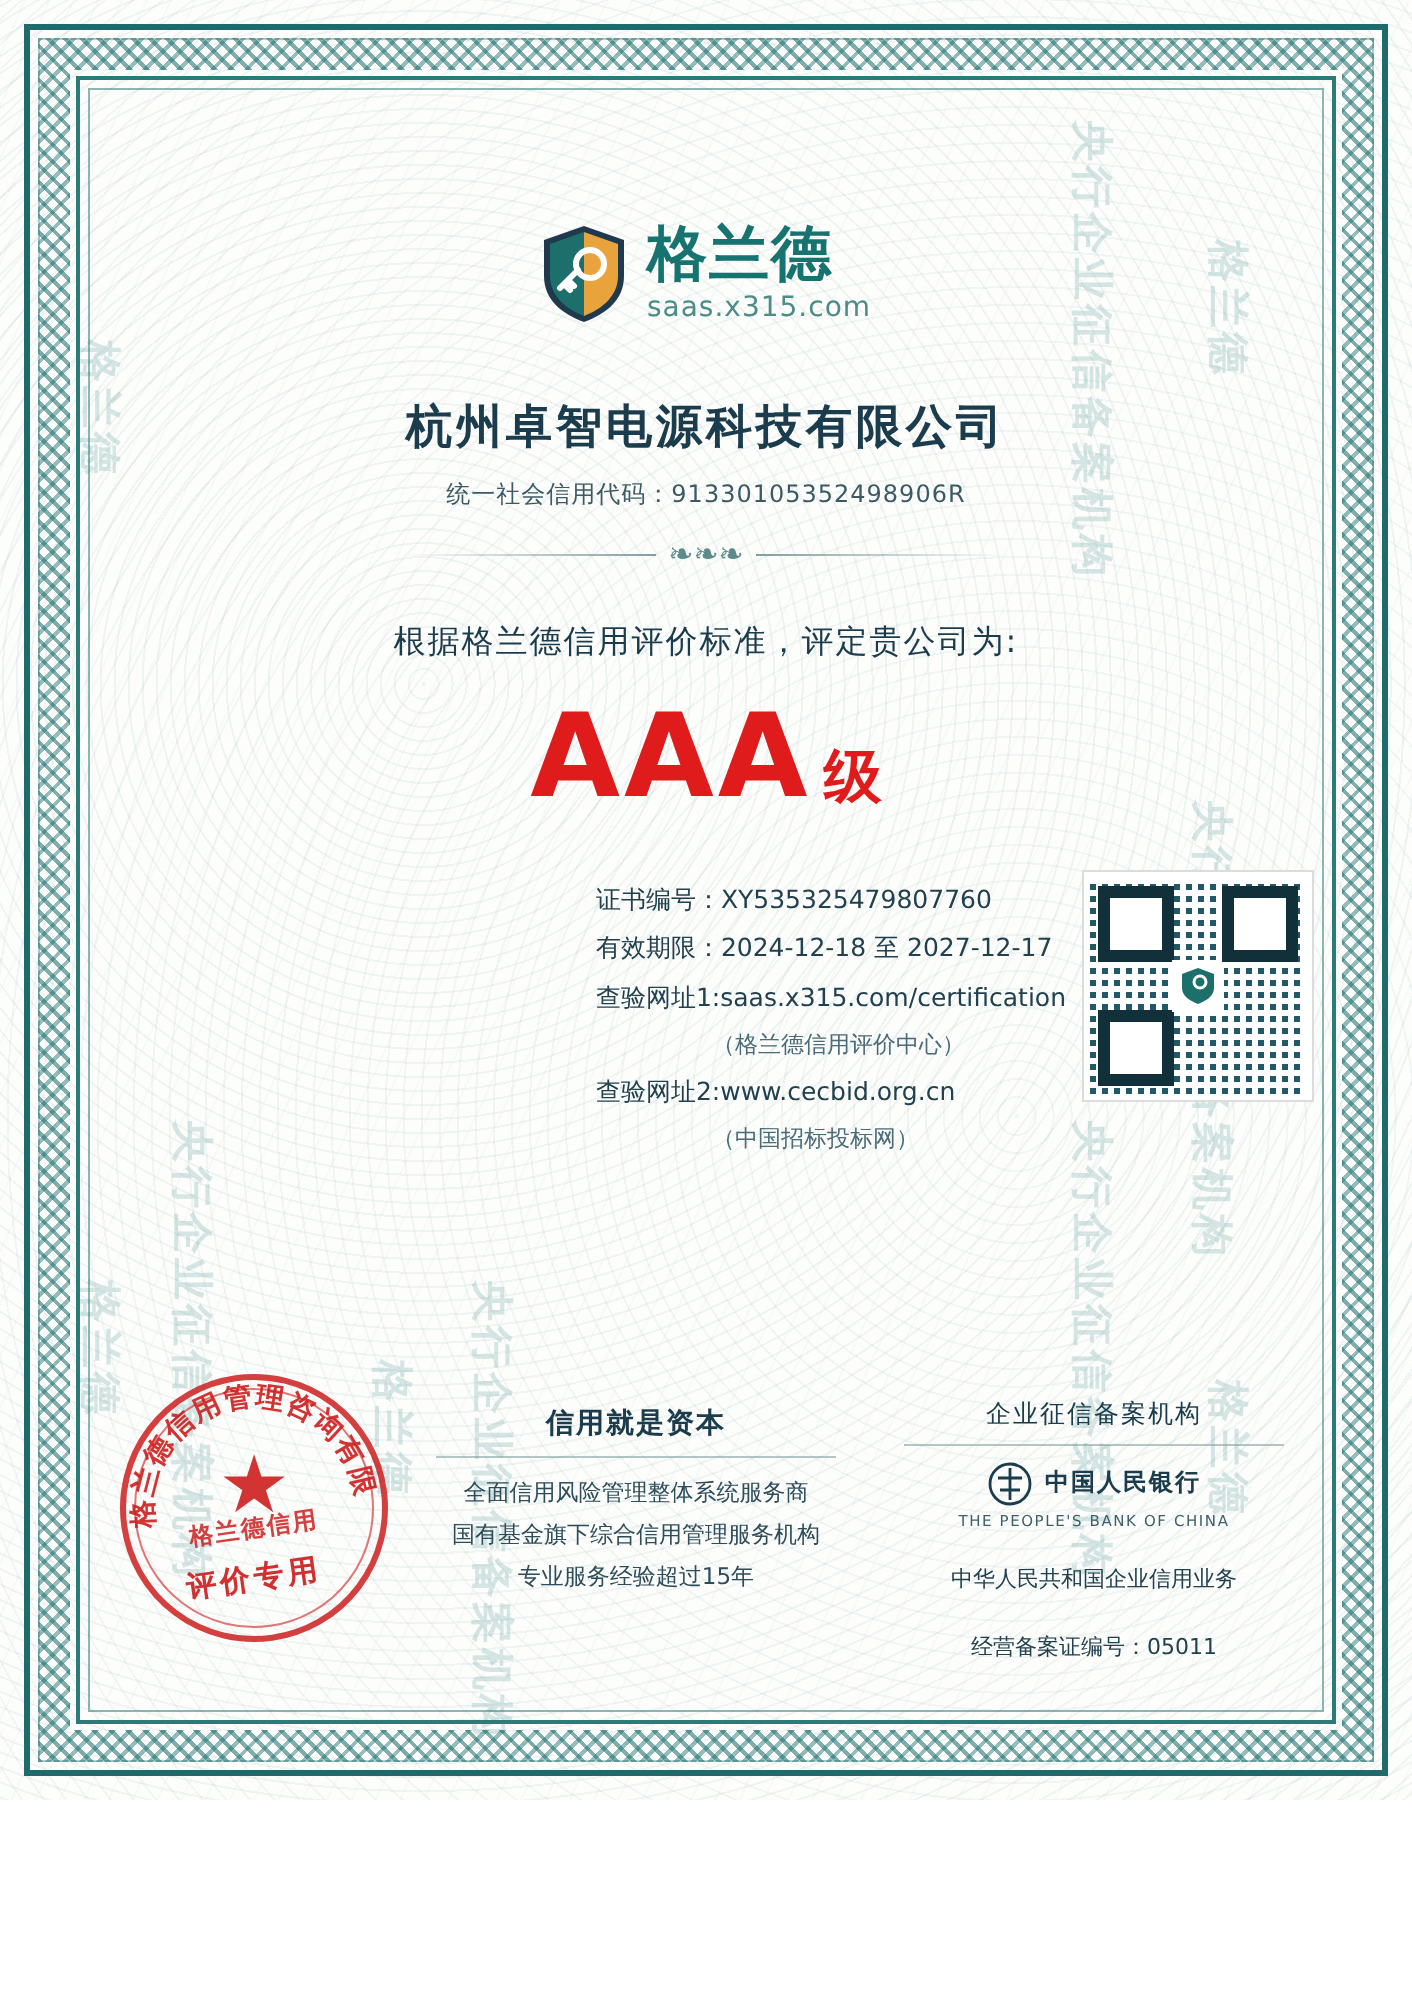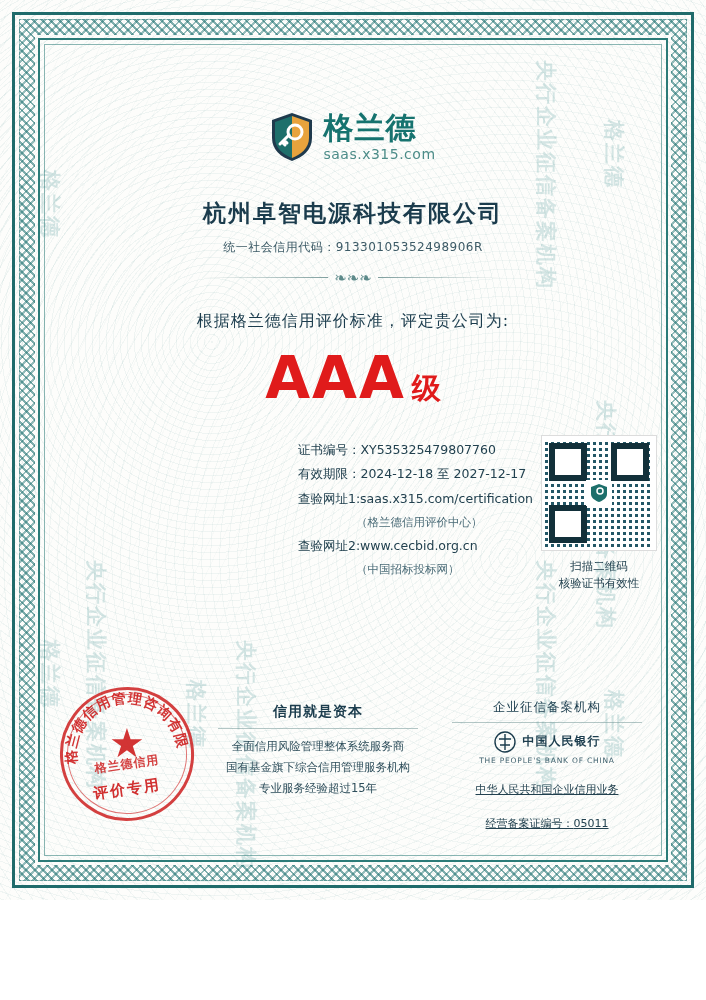--- a/index.html
+++ b/index.html
@@ -408,21 +408,20 @@
     margin-top: 3px;
     font-size: 7.5px;
     color: #3d5f6c;
     letter-spacing: 0.8px;
   }
   .bank-line {
     margin-top: 16px;
     font-size: 11px;
     color: #22414f;
     line-height: 1.7;
-    text-decoration: underline;
   }
 </style>
 </head>
 <body>
 
 <div class="certificate">
 
   <div class="bg-guilloche"></div>
 
   <div class="watermark-layer">
@@ -502,24 +501,20 @@
       <div class="qr-block">
         <div class="qr">
           <span class="qr-eye3"></span>
           <span class="qr-logo">
             <svg width="18" height="18" viewBox="0 0 18 18">
               <path d="M9 0 L17 3 V10 C17 14 13 16.5 9 18 C5 16.5 1 14 1 10 V3 Z" fill="#1d6f6b"></path>
               <circle cx="10" cy="7" r="3" fill="none" stroke="#fff" stroke-width="1.5"></circle>
             </svg>
           </span>
         </div>
-        <div class="qr-caption">
-          <div>扫描二维码</div>
-          <div>核验证书有效性</div>
-        </div>
       </div>
     </div>
 
     <div class="footer">
 
       <div class="seal">
         <div class="seal-ring"></div>
         <div class="seal-ring2"></div>
         <svg class="seal-arc" viewBox="0 0 134 134">
           <defs>

